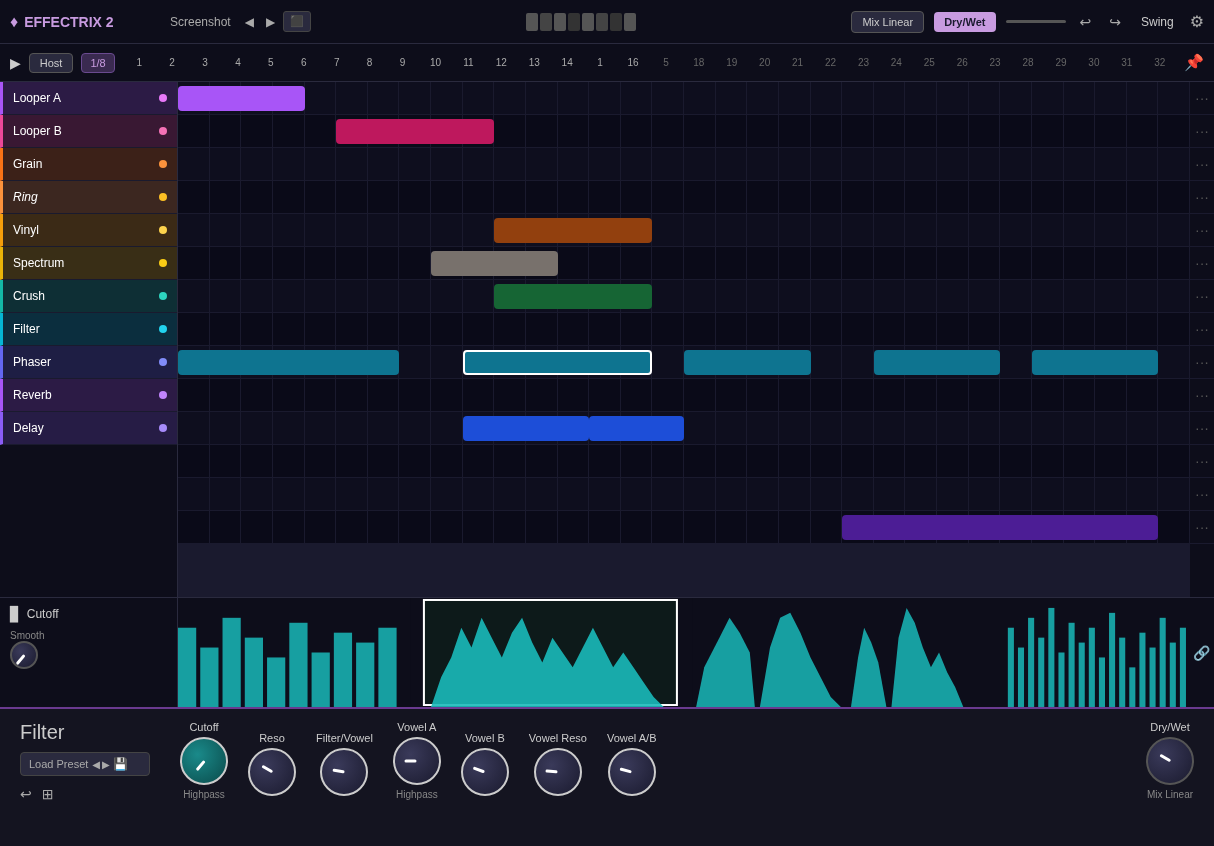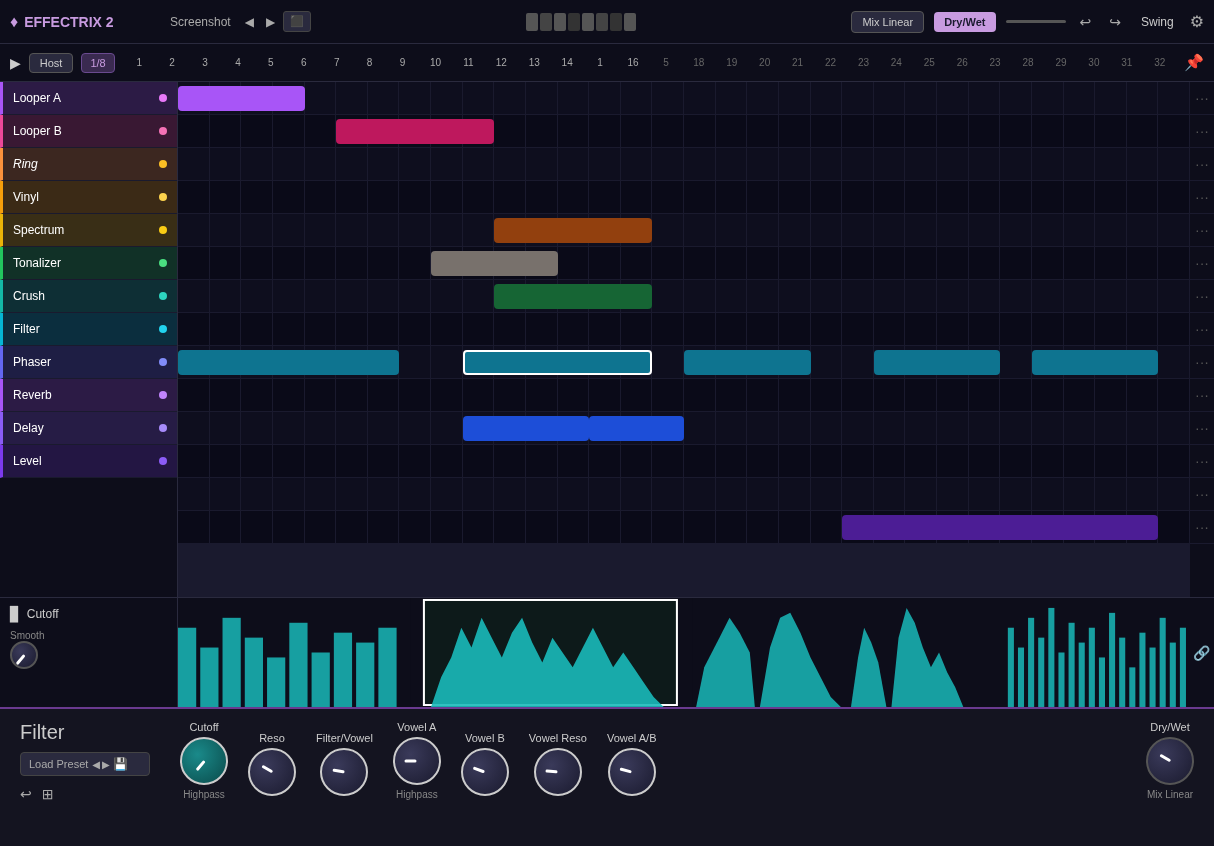--- a/index.html
+++ b/index.html
@@ -522,59 +522,55 @@
 
   <div class="tracks-sidebar" id="tracks-sidebar">
       <div class="track-label" style="background: rgba(168, 85, 247, 0.2); border-left: 3px solid rgb(168, 85, 247);">
         <span style="color: rgb(255, 255, 255);">Looper A</span>
         <div class="track-dot" style="background: rgb(232, 121, 249);"></div>
       </div>
       <div class="track-label" style="background: rgba(236, 72, 153, 0.2); border-left: 3px solid rgb(236, 72, 153);">
         <span style="color: rgb(255, 255, 255);">Looper B</span>
         <div class="track-dot" style="background: rgb(244, 114, 182);"></div>
       </div>
+      <div class="track-label" style="background: rgba(249, 115, 22, 0.2); border-left: 3px solid rgb(249, 115, 22);">
+        <span style="color: rgb(255, 255, 255);">Grain</span>
+        <div class="track-dot" style="background: rgb(251, 146, 60);"></div>
+      </div>
       <div class="track-label" style="background: rgba(251, 146, 60, 0.2); border-left: 3px solid rgb(251, 146, 60);">
         <span style="color: rgb(255, 255, 255); font-style: italic;">Ring</span>
         <div class="track-dot" style="background: rgb(251, 191, 36);"></div>
       </div>
       <div class="track-label" style="background: rgba(245, 158, 11, 0.2); border-left: 3px solid rgb(245, 158, 11);">
         <span style="color: rgb(255, 255, 255);">Vinyl</span>
         <div class="track-dot" style="background: rgb(252, 211, 77);"></div>
       </div>
       <div class="track-label" style="background: rgba(234, 179, 8, 0.2); border-left: 3px solid rgb(234, 179, 8);">
         <span style="color: rgb(255, 255, 255);">Spectrum</span>
         <div class="track-dot" style="background: rgb(250, 204, 21);"></div>
       </div>
-      <div class="track-label" style="background: rgba(34, 197, 94, 0.2); border-left: 3px solid rgb(34, 197, 94);">
-        <span style="color: rgb(255, 255, 255);">Tonalizer</span>
-        <div class="track-dot" style="background: rgb(74, 222, 128);"></div>
-      </div>
       <div class="track-label" style="background: rgba(20, 184, 166, 0.2); border-left: 3px solid rgb(20, 184, 166);">
         <span style="color: rgb(255, 255, 255);">Crush</span>
         <div class="track-dot" style="background: rgb(45, 212, 191);"></div>
       </div>
       <div class="track-label" style="background: rgba(6, 182, 212, 0.2); border-left: 3px solid rgb(6, 182, 212);">
         <span style="color: rgb(255, 255, 255);">Filter</span>
         <div class="track-dot" style="background: rgb(34, 211, 238);"></div>
       </div>
       <div class="track-label" style="background: rgba(99, 102, 241, 0.2); border-left: 3px solid rgb(99, 102, 241);">
         <span style="color: rgb(255, 255, 255);">Phaser</span>
         <div class="track-dot" style="background: rgb(129, 140, 248);"></div>
       </div>
       <div class="track-label" style="background: rgba(168, 85, 247, 0.2); border-left: 3px solid rgb(168, 85, 247);">
         <span style="color: rgb(255, 255, 255);">Reverb</span>
         <div class="track-dot" style="background: rgb(192, 132, 252);"></div>
       </div>
       <div class="track-label" style="background: rgba(139, 92, 246, 0.2); border-left: 3px solid rgb(139, 92, 246);">
         <span style="color: rgb(255, 255, 255);">Delay</span>
         <div class="track-dot" style="background: rgb(167, 139, 250);"></div>
-      </div>
-      <div class="track-label" style="background: rgba(124, 58, 237, 0.2); border-left: 3px solid rgb(124, 58, 237);">
-        <span style="color: rgb(255, 255, 255);">Level</span>
-        <div class="track-dot" style="background: rgb(139, 92, 246);"></div>
       </div>
     </div>
 
   <div class="grid-area" id="grid-area">
       <div class="grid-track" style="height: 33px; position: relative; background: rgb(14, 14, 30); border-bottom: 1px solid rgb(26, 26, 46); display: block; width: 100%;">
         <div style="position: absolute; left: 0px; width: 31.625px; height: 33px; border-right: 1px solid rgb(26, 26, 46); top: 0px;"></div>
         <div style="position: absolute; left: 31.625px; width: 31.625px; height: 33px; border-right: 1px solid rgb(26, 26, 46); top: 0px;"></div>
         <div style="position: absolute; left: 63.25px; width: 31.625px; height: 33px; border-right: 1px solid rgb(26, 26, 46); top: 0px;"></div>
         <div style="position: absolute; left: 94.875px; width: 31.625px; height: 33px; border-right: 1px solid rgb(26, 26, 46); top: 0px;"></div>
         <div style="position: absolute; left: 126.5px; width: 31.625px; height: 33px; border-right: 1px solid rgb(26, 26, 46); top: 0px;"></div>

